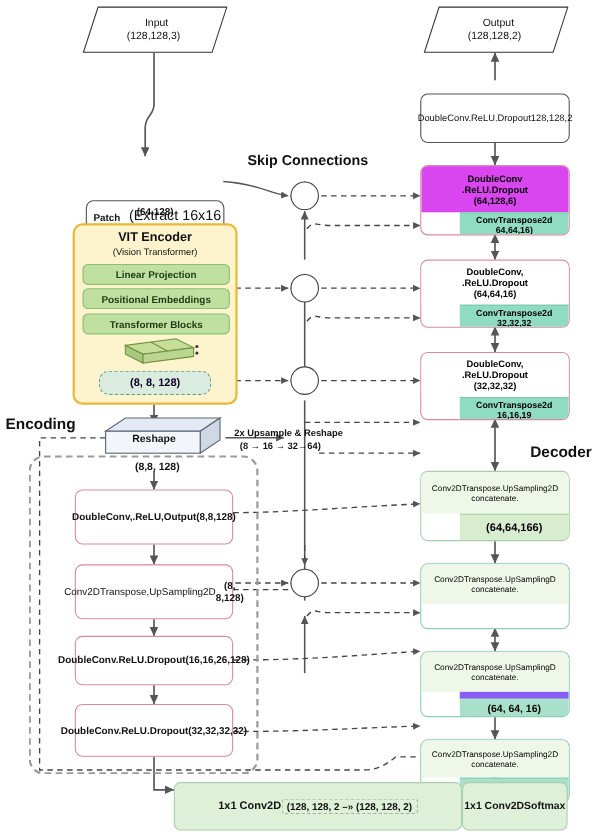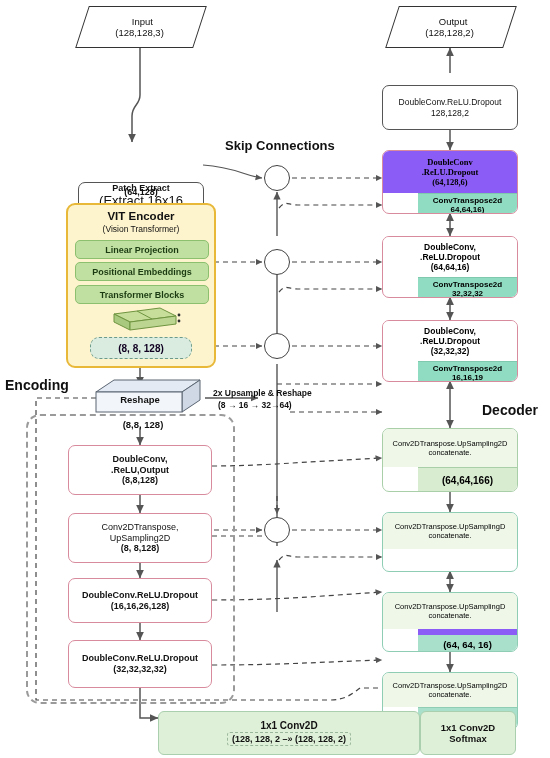--- a/index.html
+++ b/index.html
@@ -16,21 +16,21 @@
   }
   #svg-layer{
     position:absolute;left:0;top:0;width:550px;height:758px;
     pointer-events:none;
   }
   .node{position:absolute;box-sizing:border-box;}
 
   
   .box{
     position:absolute;box-sizing:border-box;
-    display:flex;flex-direction:column;align-items:center;justify-content:center;
+    display:flex;flex-direction:row;align-items:center;justify-content:center;
     text-align:center;background:#fff;border:1px solid #555;border-radius:7px;
     color:#111;line-height:1.18;
   }
   .box .l1{font-weight:bold;}
   
   .io{
     position:absolute;box-sizing:border-box;
     display:flex;flex-direction:column;align-items:center;justify-content:center;
     text-align:center;background:#fff;border:1px solid #333;color:#111;
     transform:skewX(-18deg);
@@ -240,21 +240,21 @@
   <div class="circ" style="left:264px;top:249px;width:26px;height:26px;"></div>
   <div class="circ" style="left:264px;top:333px;width:26px;height:26px;"></div>
   <div class="circ" style="left:264px;top:517px;width:26px;height:26px;"></div>
 
   <div class="box" style="left:382px;top:85px;width:136px;height:45px;font-size:8.5px;border-color:#555;">
     <div>DoubleConv.ReLU.Dropout</div>
     <div>128,128,2</div>
   </div>
 
   <div class="stack" style="left:382px;top:150px;width:136px;height:64px;border:1px solid #d98b9e;">
-    <div class="top" style="height:42px;background:#8b5cf6;font-size:8.5px;font-weight:bold;font-family:Liberation Serif, serif;">
+    <div class="top" style="height:42px;background:#d946ef;font-size:8.5px;font-weight:bold;">
       <div>DoubleConv</div>
       <div>.ReLU.Dropout</div>
       <div>(64,128,6)</div>
     </div>
     <div class="bot" style="height:22px;background:#8fdcc2;border-top:1px solid #7fc9ae;flex-direction:column;font-size:8px;">
       <div>ConvTranspose2d</div>
       <div>64,64,16)</div>
     </div>
   </div>
 

